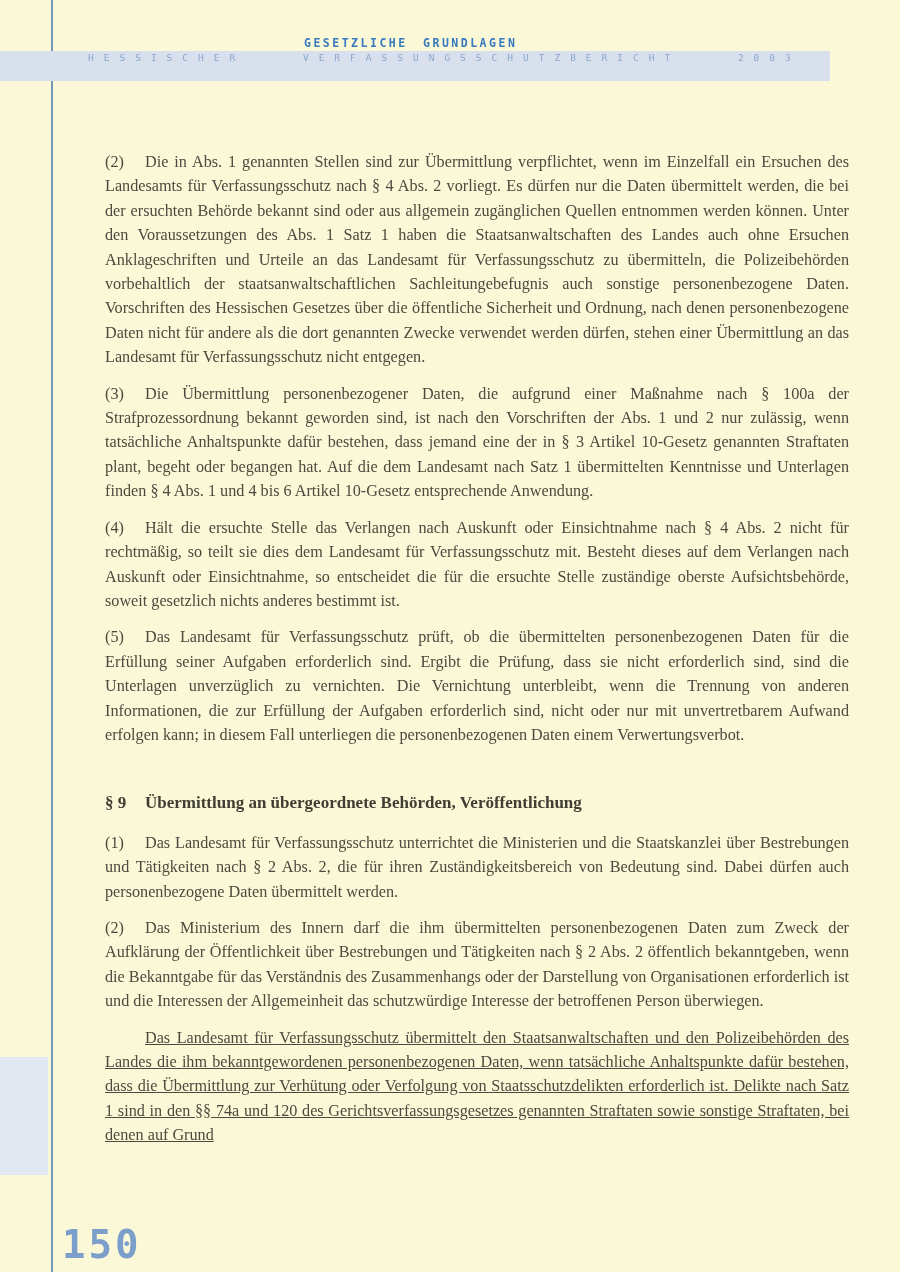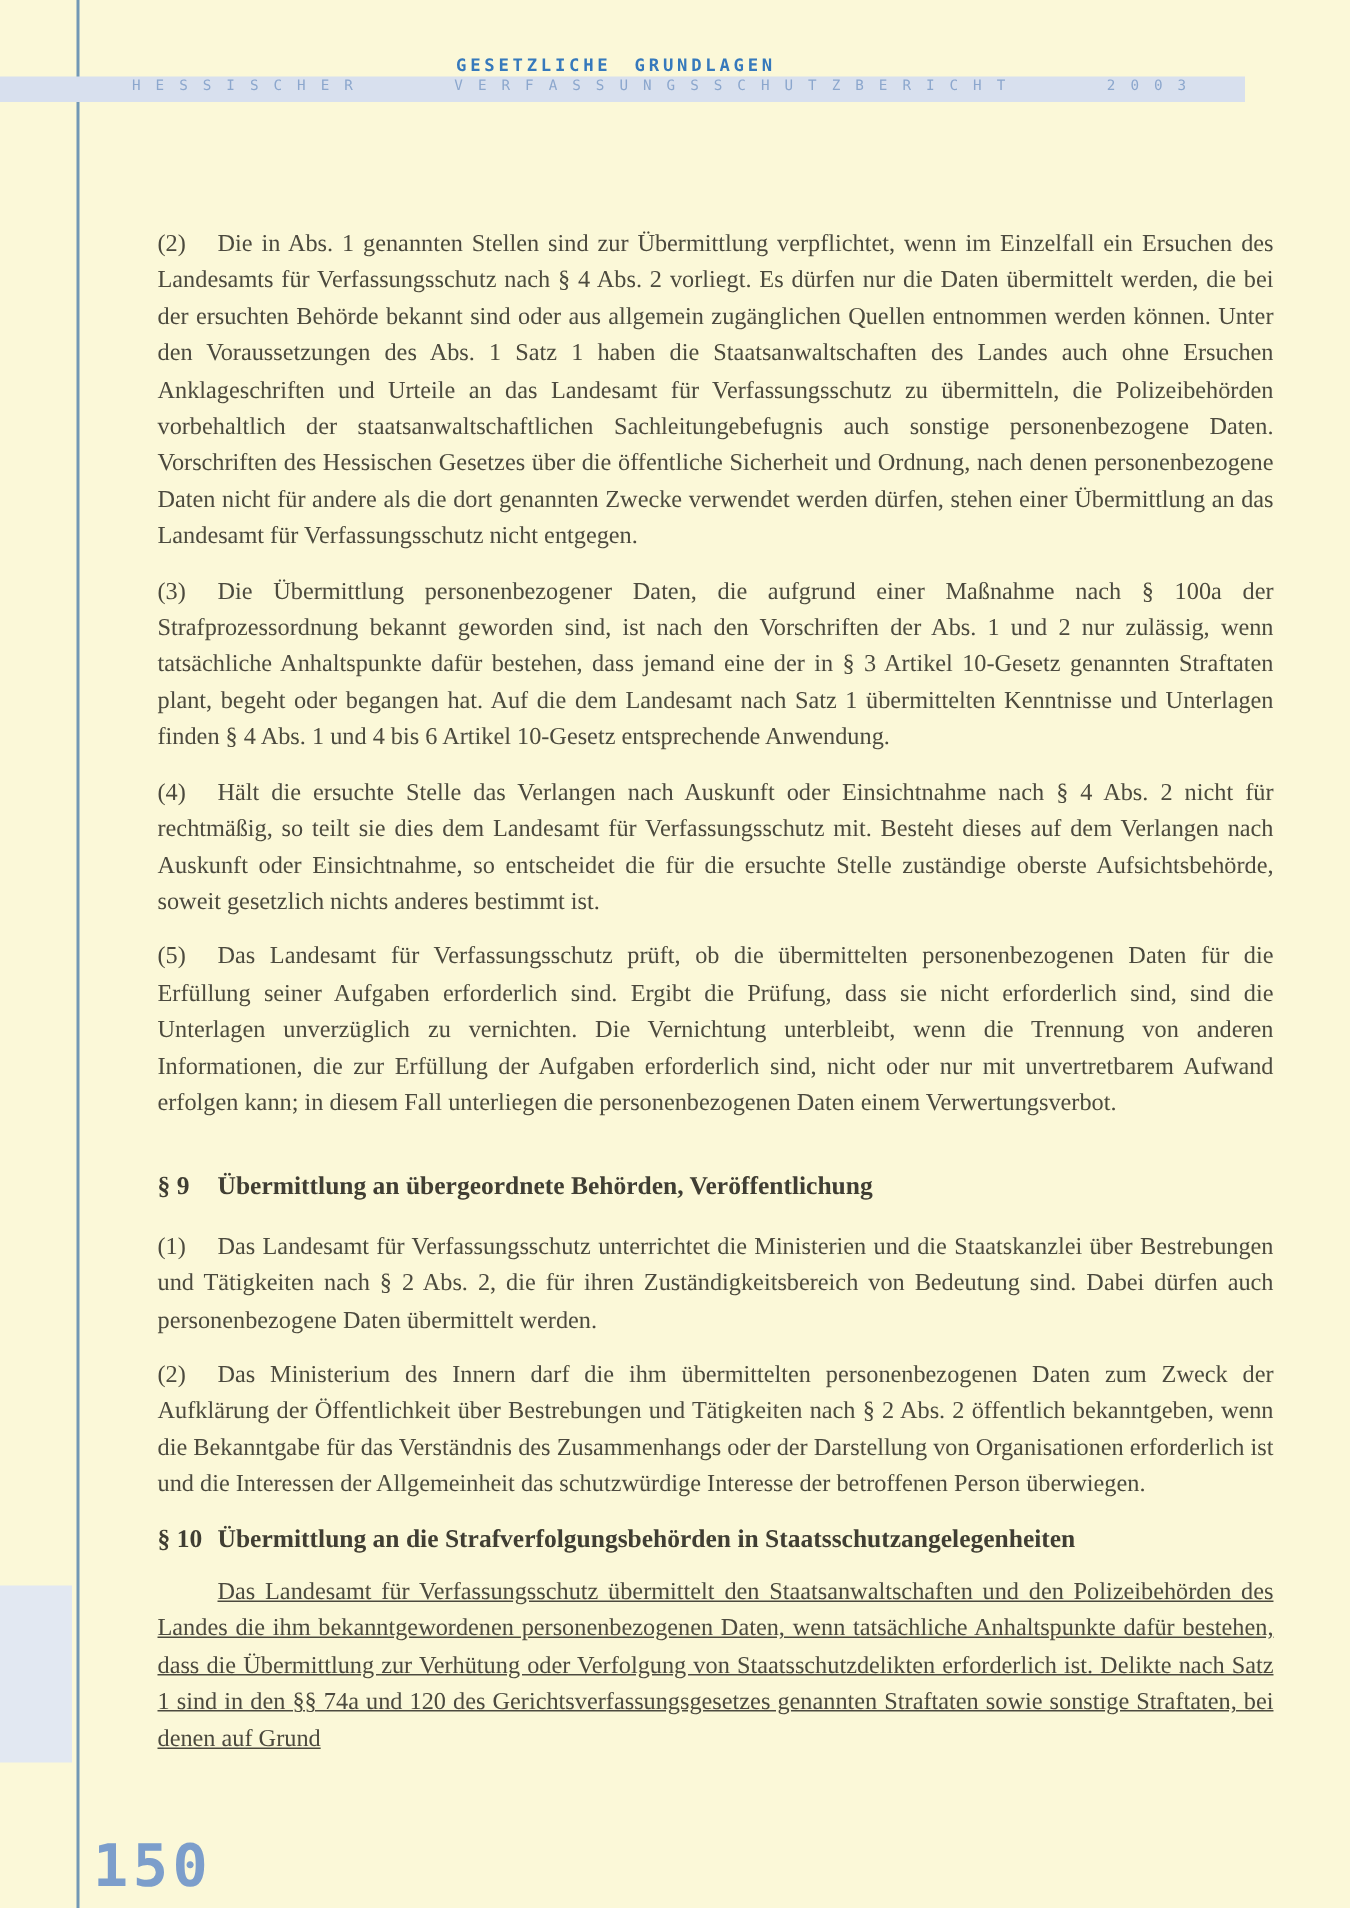--- a/index.html
+++ b/index.html
@@ -26,21 +26,21 @@
     position:absolute;left:258px;top:36px;
     font-family:"DejaVu Sans Mono", monospace;
     font-size:11.5px;font-weight:bold;
     letter-spacing:2.5px;word-spacing:6px;
     color:#3679BC;
     white-space:nowrap;
     margin-left:46px;
   }
   
   .band{
-    position:absolute;left:0;top:51px;width:830px;height:17px;
+    position:absolute;left:0;top:51px;width:830px;height:30px;
     background:#D8E0EE;
   }
   .band-text{
     display:block;
     padding-left:88px;
     font-family:"DejaVu Sans Mono", monospace;
     font-size:9.5px;line-height:13px;
     letter-spacing:10px;word-spacing:42px;
     color:#8CA7CD;
     white-space:nowrap;
@@ -51,21 +51,21 @@
     font-size:16.2px;line-height:24.4px;
     color:#4C4A3E;
     text-align:justify;
     hyphens:auto;-webkit-hyphens:auto;
   }
   .para{margin:0 0 12px 0;}
   .para-num{display:inline-block;min-width:40px;}
   .para.indent{text-indent:40px;text-decoration:underline;}
   .heading{
     font-weight:bold;font-size:17px;color:#403E33;
-    margin:32px 0 15px 0;
+    margin:44px 0 15px 0;
     text-align:left;
   }
   .heading.tight{margin:3px 0 11px 0;}
   .heading-num{display:inline-block;min-width:40px;}
   
   .page-num{
     position:absolute;left:62px;top:1186px;
     font-family:"DejaVu Sans Mono", monospace;
     font-size:39px;font-weight:bold;
     letter-spacing:3px;
@@ -97,21 +97,20 @@
 
     <p class="para"><span class="para-num">(5)</span><span>Das Landesamt für Verfassungsschutz prüft, ob die übermittelten personenbezogenen Daten für die Erfüllung seiner Aufgaben erforderlich sind. Ergibt die Prüfung, dass sie nicht erforderlich sind, sind die Unterlagen unverzüglich zu vernichten. Die Vernichtung unterbleibt, wenn die Trennung von anderen Informationen, die zur Erfüllung der Aufgaben erforderlich sind, nicht oder nur mit unvertretbarem Aufwand erfolgen kann; in diesem Fall unterliegen die personenbezogenen Daten einem Verwertungsverbot.</span></p>
 
     <p class="heading"><span class="heading-num">§ 9</span><span>Übermittlung an übergeordnete Behörden, Veröffentlichung</span></p>
 
     <p class="para"><span class="para-num">(1)</span><span>Das Landesamt für Verfassungsschutz unterrichtet die Ministerien und die Staatskanzlei über Bestrebungen und Tätigkeiten nach § 2 Abs. 2, die für ihren Zuständigkeitsbereich von Bedeutung sind. Dabei dürfen auch personenbezogene Daten übermittelt werden.</span></p>
 
     <p class="para"><span class="para-num">(2)</span><span>Das Ministerium des Innern darf die ihm übermittelten personenbezogenen Daten zum Zweck der Aufklärung der Öffentlichkeit über Bestrebungen und Tätigkeiten nach § 2 Abs. 2 öffentlich bekanntgeben, wenn die Bekanntgabe für das Verständnis des Zusammenhangs oder der Darstellung von Organisationen erforderlich ist und die Interessen der Allgemeinheit das schutzwürdige Interesse der betroffenen Person überwiegen.</span></p>
 
 
-    <p class="heading tight"><span class="heading-num">§ 10</span><span>Übermittlung an die Strafverfolgungsbehörden in Staatsschutzangelegenheiten</span></p>
 
     <p class="para indent"><span>Das Landesamt für Verfassungsschutz übermittelt den Staatsanwaltschaften und den Polizeibehörden des Landes die ihm bekanntgewordenen personenbezogenen Daten, wenn tatsächliche Anhaltspunkte dafür bestehen, dass die Übermittlung zur Verhütung oder Verfolgung von Staatsschutzdelikten erforderlich ist. Delikte nach Satz 1 sind in den §§ 74a und 120 des Gerichtsverfassungsgesetzes genannten Straftaten sowie sonstige Straftaten, bei denen auf Grund</span></p>
 
   </div>
 
   <div class="page-num">150</div>
 
 </div>
 
 </body></html>

